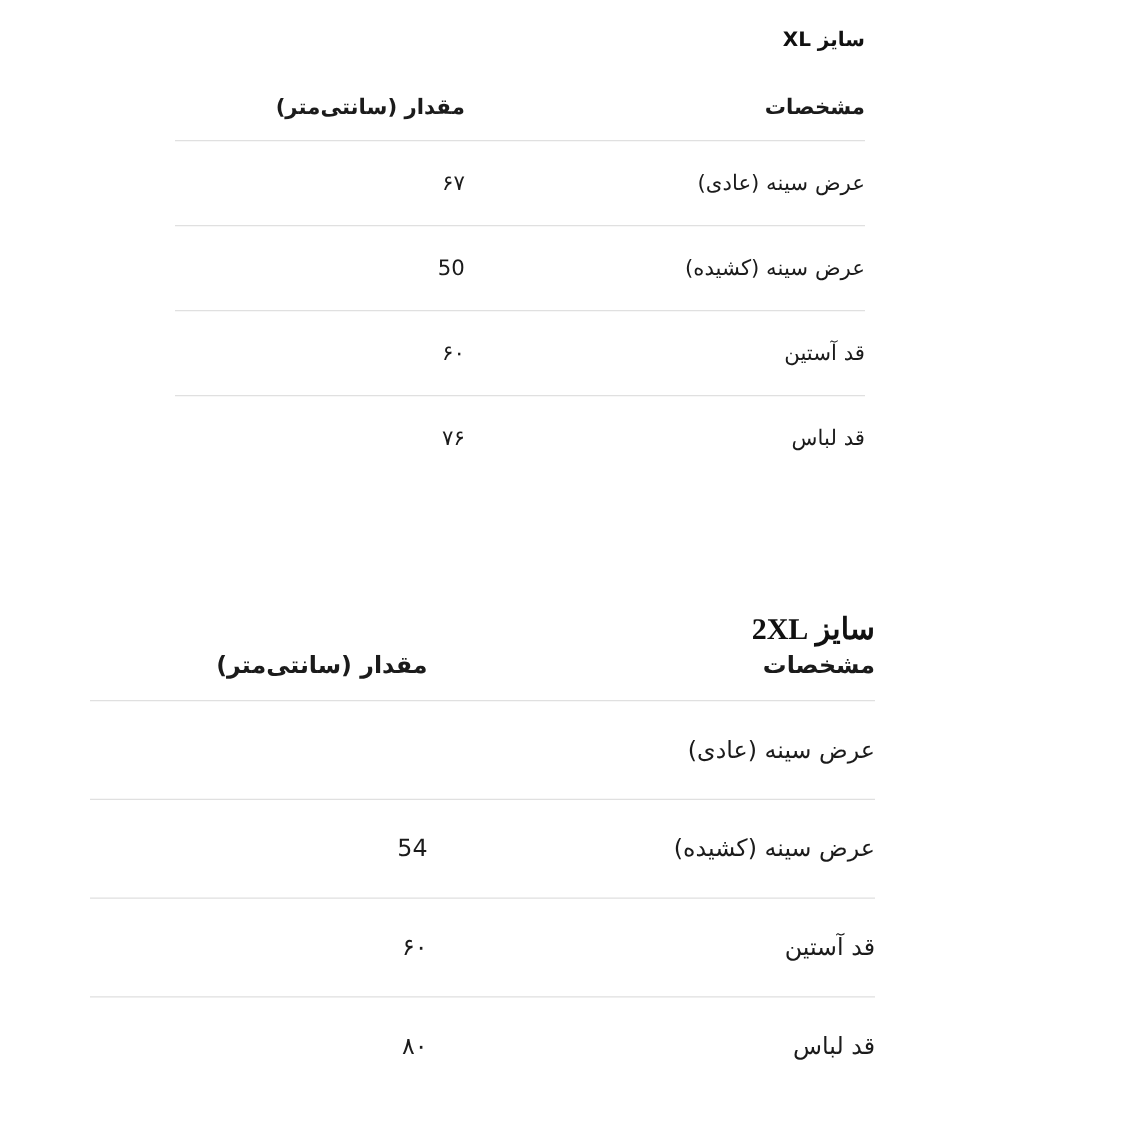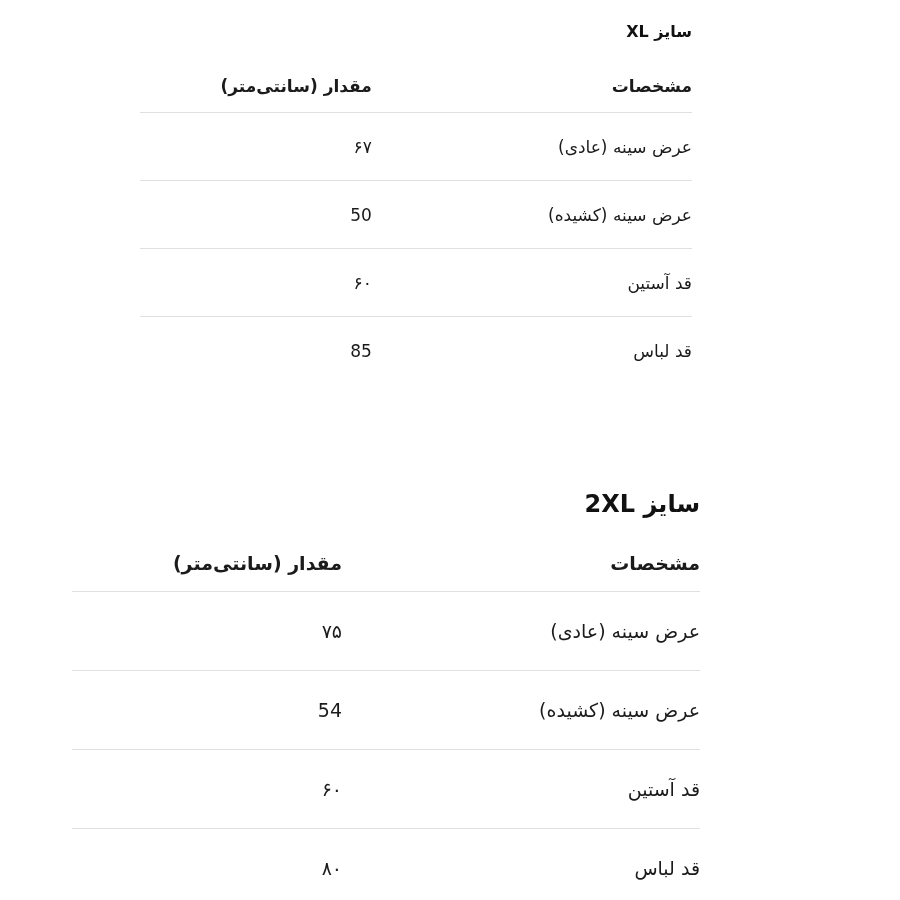--- a/index.html
+++ b/index.html
@@ -27,21 +27,21 @@
   .t1{top:16px;left:140px;width:552px;}
   .t1 .tbl-title{font-size:16px;line-height:31px;margin-bottom:29px;}
   .t1 .trow{grid-template-columns:58% 42%;}
   .t1 .thead{
     font-size:17px;padding-bottom:16px;border-bottom:1px solid #e0e0e0;
   }
   .t1 .tbody .trow{height:67px;font-size:17px;}
 
   
   .t2{top:488px;left:72px;width:628px;}
-  .t2 .tbl-title{font-size:24px;line-height:33px;margin-bottom:31px;}
+  .t2 .tbl-title{font-size:24px;line-height:33px;font-family:Liberation Serif, serif;}
   .t2 .trow{grid-template-columns:57% 43%;}
   .t2 .thead{
     font-size:19px;padding-bottom:17px;border-bottom:1px solid #e0e0e0;
   }
   .t2 .tbody .trow{height:78px;font-size:19px;}
 </style>
 </head>
 <body>
 
 <section class="size-table t1">
@@ -60,37 +60,36 @@
     <div class="trow">
       <div class="cell">عرض سینه (کشیده)</div>
       <div class="cell">50</div>
     </div>
     <div class="trow">
       <div class="cell">قد آستین</div>
       <div class="cell">۶۰</div>
     </div>
     <div class="trow">
       <div class="cell">قد لباس</div>
-      <div class="cell">85</div>
+      <div class="cell">۷۶</div>
     </div>
   </div>
 </section>
 
 <section class="size-table t2">
   <h2 class="tbl-title">سایز 2XL</h2>
 
   <div class="trow thead">
     <div class="cell">مشخصات</div>
     <div class="cell">مقدار (سانتی‌متر)</div>
   </div>
 
   <div class="tbody">
     <div class="trow">
       <div class="cell">عرض سینه (عادی)</div>
-      <div class="cell">۷۵</div>
     </div>
     <div class="trow">
       <div class="cell">عرض سینه (کشیده)</div>
       <div class="cell">54</div>
     </div>
     <div class="trow">
       <div class="cell">قد آستین</div>
       <div class="cell">۶۰</div>
     </div>
     <div class="trow">

